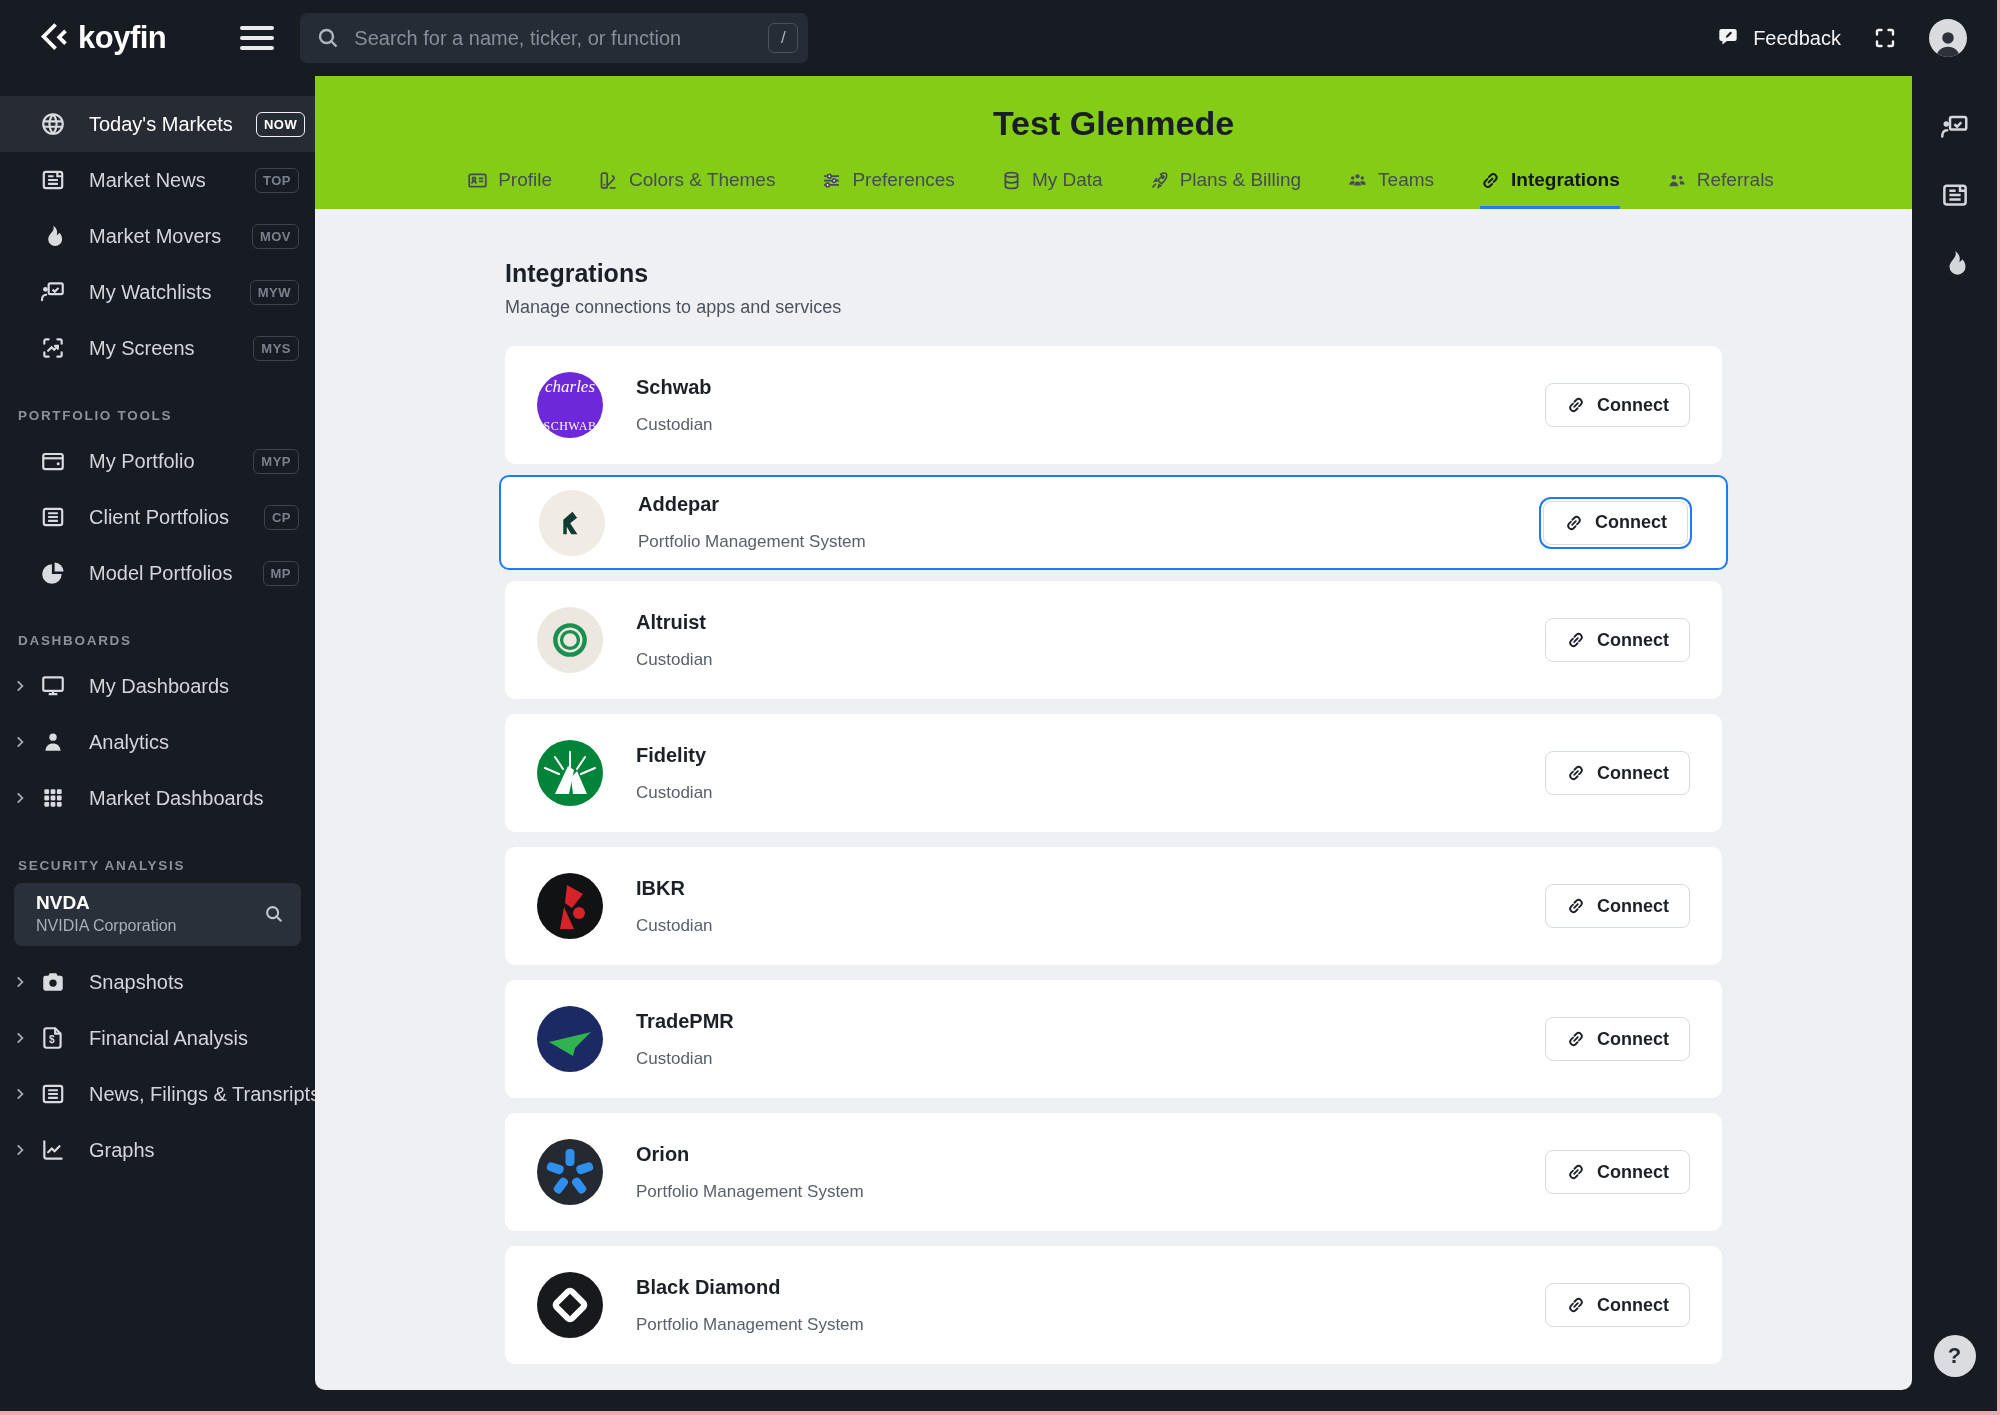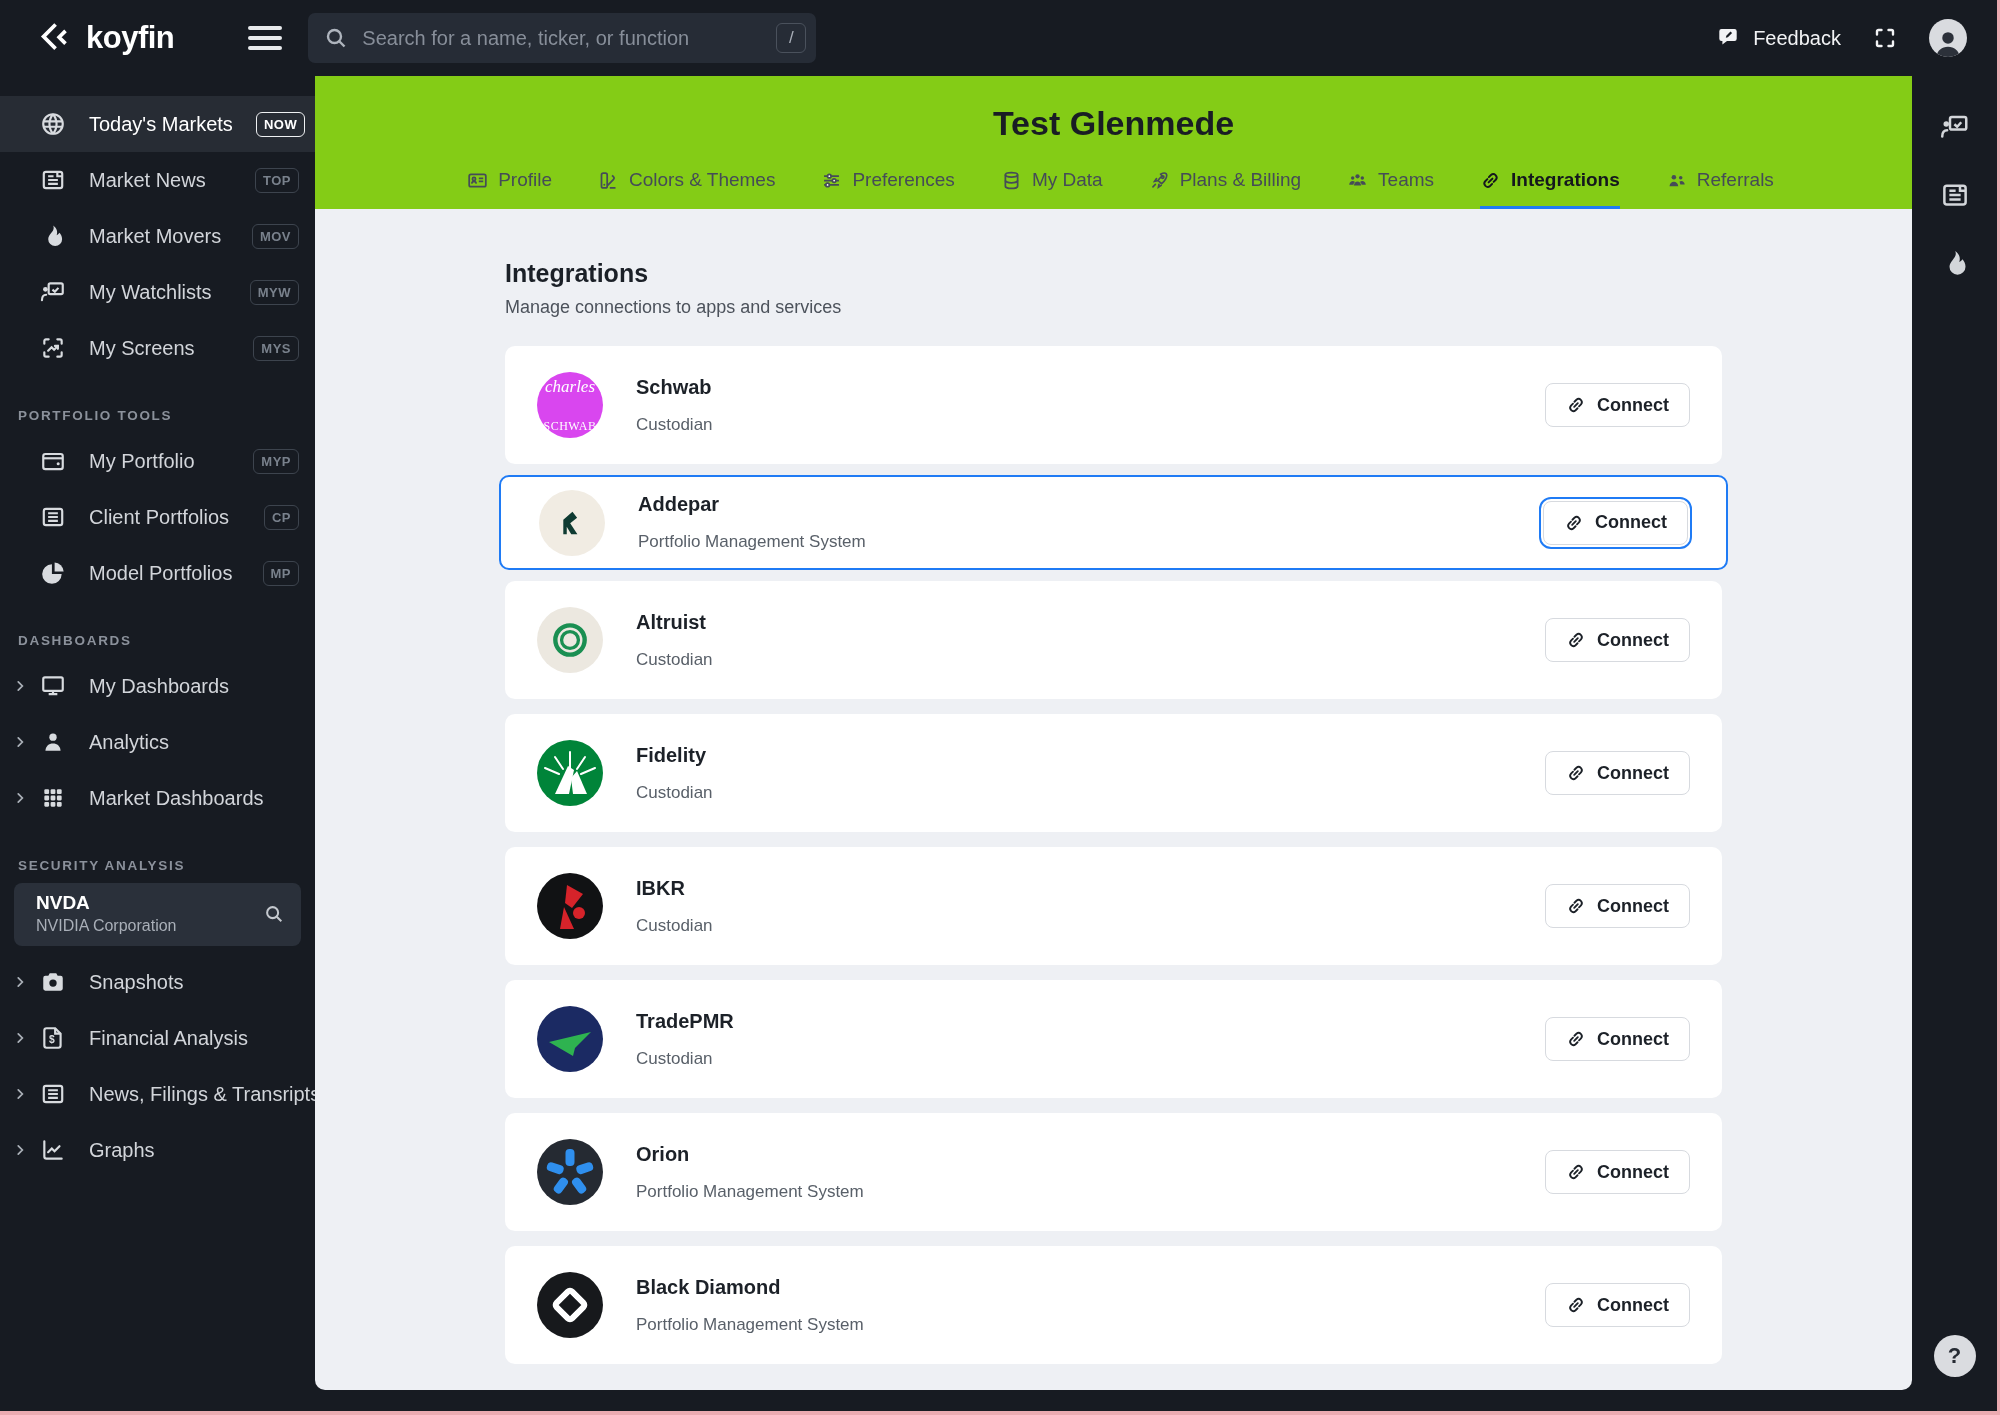--- a/index.html
+++ b/index.html
@@ -2,21 +2,21 @@
 <html><head>
 <meta charset="utf-8">
 <style>
   * { box-sizing: border-box; }
   body { margin:0; background:#0e1117; font-family:"Liberation Sans", sans-serif; }
   .app { width:2000px; height:1415px; background:#171b22; display:flex; flex-direction:column;
          border-right:3px solid #ecaab1; border-bottom:4px solid #ecaab1; overflow:hidden; }
 
   
   .topbar { flex:0 0 76px; display:flex; align-items:center; padding:0 30px 0 40px; }
-  .logo { display:flex; align-items:center; gap:12px; color:#fff; }
+  .logo { display:flex; align-items:center; gap:4px; color:#fff; }
   .logo-text { font-size:31px; font-weight:bold; letter-spacing:-0.5px; }
   .hamburger { margin-left:74px; width:34px; cursor:pointer; display:flex; flex-direction:column; gap:6px; }
   .hamburger span { height:4px; border-radius:2px; background:#e8eaec; }
   .searchbox { margin-left:26px; width:508px; height:50px; background:#262c36; border-radius:7px;
                display:flex; align-items:center; padding:0 10px 0 16px; }
   .searchbox input { flex:1; background:transparent; border:none; outline:none; color:#ec4899;
                      font-size:20px; font-family:inherit; margin-left:12px; }
   .searchbox input::placeholder { color:#878e99; }
   .slash-key { width:30px; height:30px; border:1.5px solid #4a515c; border-radius:6px; color:#a9afb9;
                font-size:17px; display:flex; align-items:center; justify-content:center; }
@@ -72,21 +72,21 @@
   .card-text { margin-left:33px; }
   .card-name { font-size:20px; font-weight:bold; color:#1c2128; }
   .card-type { font-size:17px; color:#596069; margin-top:16px; }
   .connect { margin-left:auto; display:flex; align-items:center; gap:11px; background:#fff;
              border:1px solid #d7dadf; border-radius:8px; height:44px; padding:0 20px;
              font-size:18px; font-weight:bold; color:#1c2128; font-family:inherit; cursor:pointer; }
   .connect .lic { width:20px; height:20px; color:#1c2128; }
   .connect.focused { outline:2px solid #1f7bf5; outline-offset:2px; }
 
   
-  .bg-schwab { background:#d946ef;gap:24px; }
+  .bg-schwab { background:#6d28d9;gap:24px; }
   .schwab-l1 { color:#fff; font-family:"Liberation Serif", serif; font-style:italic; font-size:17px; line-height:17px; }
   .schwab-l2 { color:#fff; font-family:"Liberation Serif", serif; font-size:12px; letter-spacing:.5px; line-height:14px; }
   .bg-addepar { background:#f1ece3; }
   .bg-altruist { background:#ece8e0; }
   .bg-fidelity { background:#008439; }
   .bg-ibkr { background:#111214; }
   .bg-tradepmr { background:#1b2a63; }
   .bg-orion { background:#252a32; }
   .bg-blackdiamond { background:#17191c; }
 

